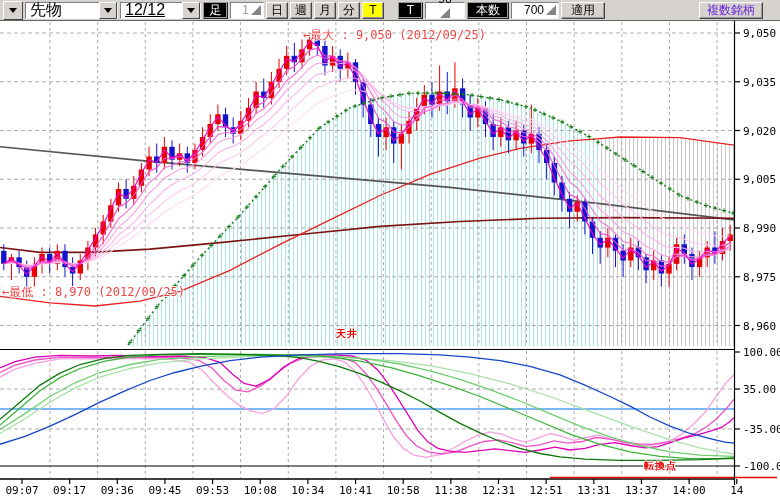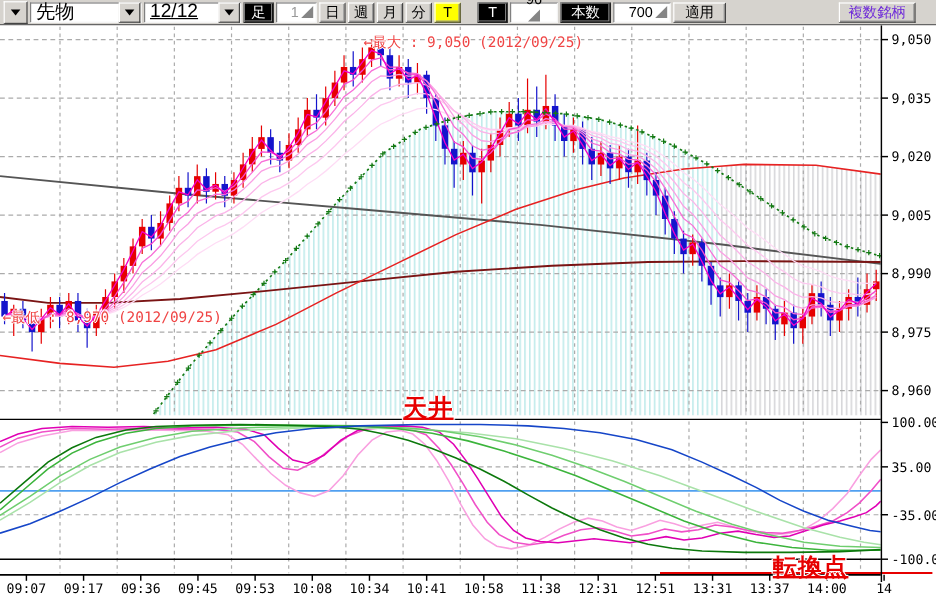--- a/index.html
+++ b/index.html
@@ -25,21 +25,21 @@
         display:flex;align-items:center;justify-content:flex-end;box-sizing:border-box;
         padding:0 1px;gap:2px;font-size:12px;}
   .spin-icon{width:0;height:0;border-left:10px solid transparent;border-bottom:10px solid #858585;
              margin-right:1px;}
   .dim{color:#999;}
   
   #chartSvg{position:absolute;left:0;top:0;width:780px;height:500px;}
   .anno{position:absolute;z-index:5;white-space:nowrap;
         font-family:"DejaVu Sans Mono","Liberation Sans",sans-serif;font-size:12px;color:#ef4444;
         text-shadow:1px 0 #fff,-1px 0 #fff,0 1px #fff,0 -1px #fff;}
-  .anno-red{color:#e60000;font-weight:bold;font-size:20px;letter-spacing:1px;text-decoration:underline;}
+  .anno-red{color:#e60000;font-weight:bold;font-size:10px;letter-spacing:1px;}
 </style>
 </head>
 <body>
 
 <div class="app">
 
   <svg id="chartSvg" viewBox="0 0 780 500">
       <defs>
  <clipPath id="mc">
           <rect x="0" y="22" width="734" height="325"></rect>
@@ -434,21 +434,21 @@
       <text x="593.8" y="494" text-anchor="middle" font-size="11" fill="#000" font-family="DejaVu Sans Mono, Liberation Sans, sans-serif">13:31</text>
       <line x1="641.4499999999999" y1="479" x2="641.4499999999999" y2="484" stroke="#000" stroke-width="1.2"></line>
       <text x="641.4499999999999" y="494" text-anchor="middle" font-size="11" fill="#000" font-family="DejaVu Sans Mono, Liberation Sans, sans-serif">13:37</text>
       <line x1="689.1" y1="479" x2="689.1" y2="484" stroke="#000" stroke-width="1.2"></line>
       <text x="689.1" y="494" text-anchor="middle" font-size="11" fill="#000" font-family="DejaVu Sans Mono, Liberation Sans, sans-serif">14:00</text>
       <line x1="736.75" y1="479" x2="736.75" y2="484" stroke="#000" stroke-width="1.2"></line>
       <text x="736.75" y="494" text-anchor="middle" font-size="11" fill="#000" font-family="DejaVu Sans Mono, Liberation Sans, sans-serif">14</text>
     </svg>
 
   <div class="anno" style="left:303px;top:27px;">←最大 : 9,050 (2012/09/25)</div>
-  <div class="anno" style="left:2px;top:256px;">←最低 : 8,970 (2012/09/25)</div>
+  <div class="anno" style="left:2px;top:284px;">←最低 : 8,970 (2012/09/25)</div>
   <div class="anno anno-red" style="left:336px;top:327px;">天井</div>
   <div class="anno anno-red" style="left:644px;top:459px;">転換点</div>
 
   <div class="toolbar">
     <div class="drop" style="height:17px;width:18px;">
       <span class="caret-down"></span>
     </div>
     <div class="sel" style="width:93px;">
       <span class="val">先物</span>
       <span class="drop">

